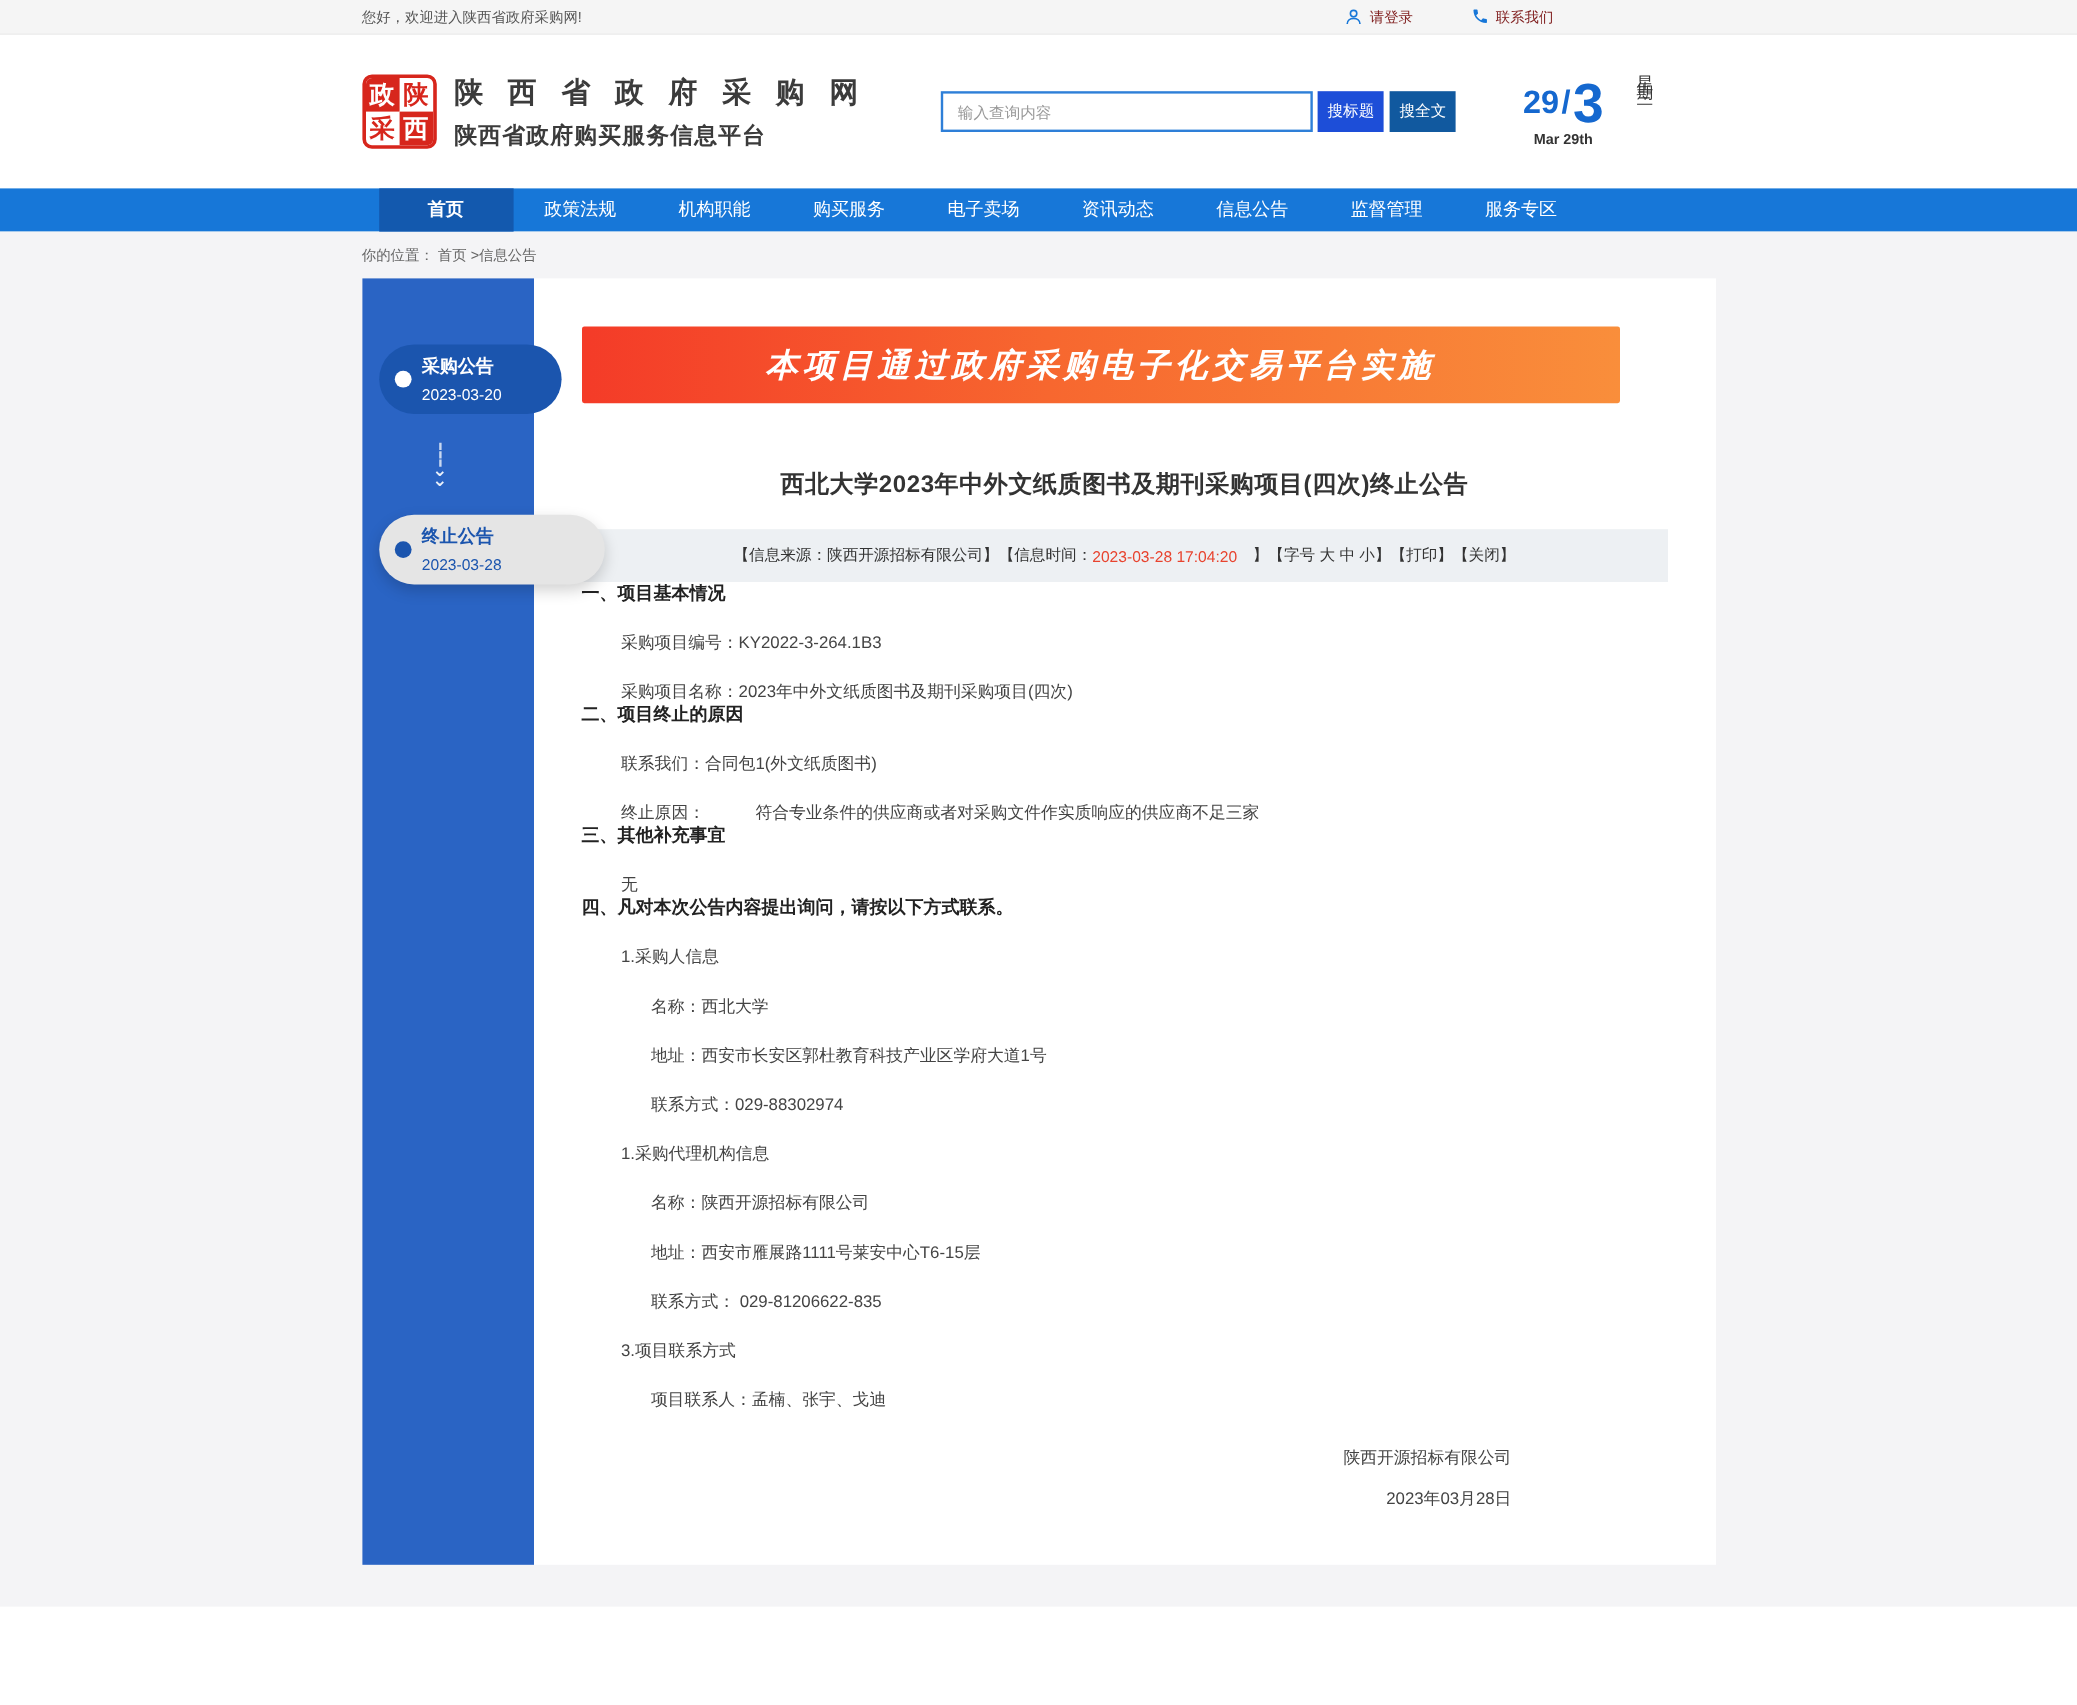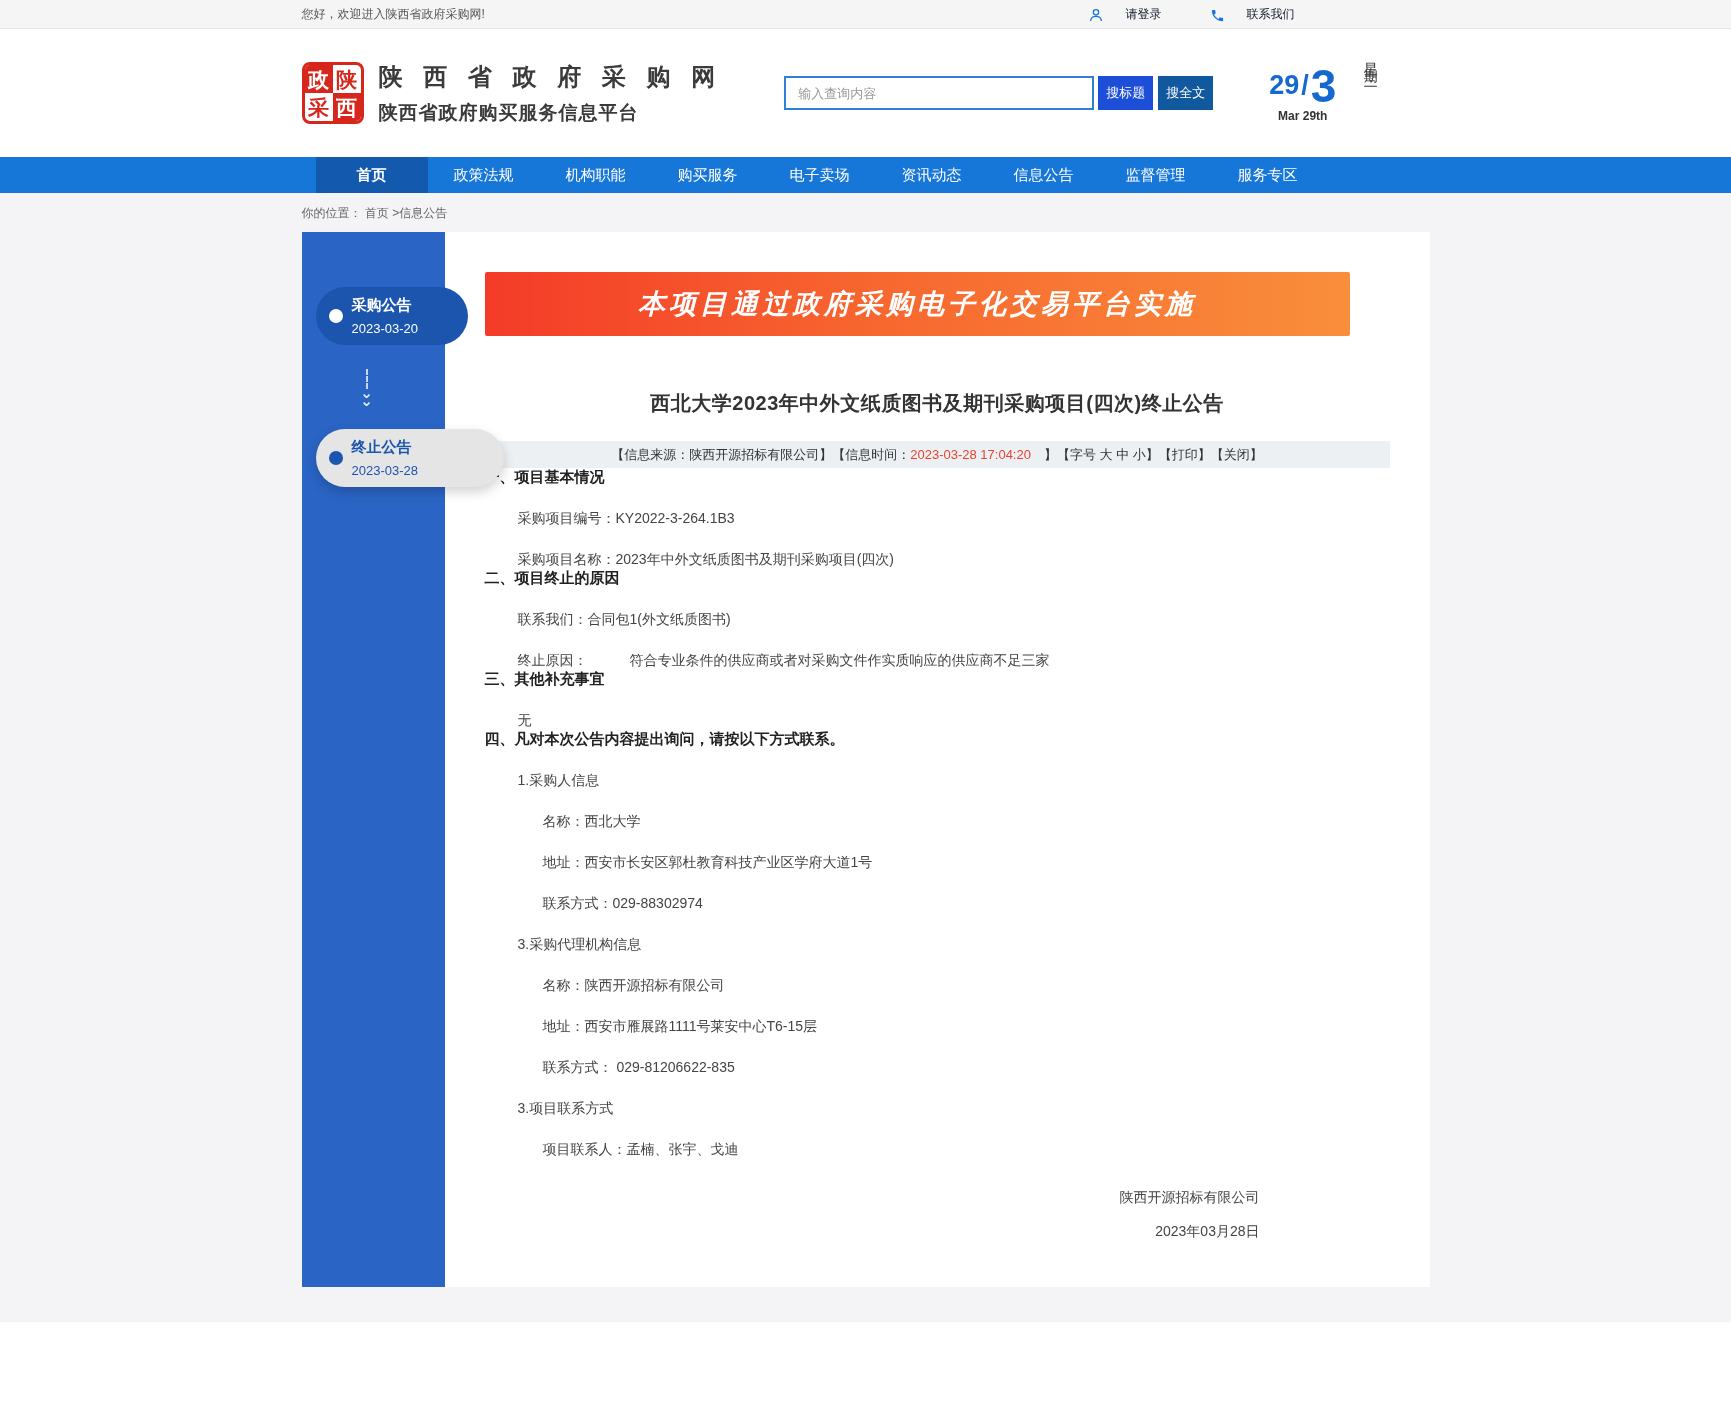--- a/index.html
+++ b/index.html
@@ -4,21 +4,21 @@
 <style>
   * { margin:0; padding:0; box-sizing:border-box; }
   html,body { background:#fff; }
   body { font-family:"Liberation Sans","DejaVu Sans",sans-serif; width:1731px; color:#333; }
   .container { width:1128px; margin:0 auto; }
 
   
   .topbar { height:29px; background:#f5f5f5; border-bottom:1px solid #e8e8e8; font-size:12px; color:#555; }
   .topbar .container { display:flex; justify-content:space-between; align-items:center; height:100%; }
   .topbar-right { display:flex; gap:48px; padding-right:135px; }
-  .topbar-link { display:flex; align-items:flex-end; gap:22px; color:#0f172a; cursor:pointer; }
+  .topbar-link { display:flex; align-items:flex-start; gap:6px; color:#7f1d1d; cursor:pointer; }
   .topbar-link svg { display:block; }
 
   
   .header { height:128px; background:#fff; }
   .header .container { display:flex; align-items:center; height:100%; }
   .logo-seal { width:62px; height:62px; border:3px solid #d7261c; border-radius:8px; overflow:hidden;
                display:grid; grid-template-columns:1fr 1fr; grid-template-rows:1fr 1fr; background:#fff; flex:0 0 auto; }
   .logo-cell { display:flex; align-items:center; justify-content:center; font-size:21px; font-weight:700; color:#d7261c; line-height:1; }
   .logo-cell.red { background:#d7261c; color:#fff; }
   .site-titles { margin-left:15px; }
@@ -64,21 +64,21 @@
   .tl-arrow { margin:24px 0 24px 58px; width:14px; display:flex; flex-direction:column; align-items:center; color:rgba(255,255,255,.9); }
   .tl-dash { border-left:2px dashed rgba(255,255,255,.75); height:20px; display:block; }
   .tl-chev { font-size:15px; line-height:8px; font-weight:700; }
 
   
   .card { flex:1; background:#fff; padding:0 40px 46px; }
   .banner { height:64px; margin:40px 40px 0 0; background:linear-gradient(90deg,#f43b28 0%,#f7672f 45%,#f98e3b 100%);
             display:flex; align-items:center; justify-content:center; color:#fff; font-size:27px; font-weight:700;
             font-style:italic; letter-spacing:4px; border-radius:2px; }
   .article-title { text-align:center; font-size:20px; font-weight:700; color:#333; margin-top:54px; letter-spacing:0.5px; }
-  .meta-bar { margin-top:24px; background:#edf0f3; height:27px; display:flex; align-items:center; justify-content:center;
+  .meta-bar { margin-top:24px; background:#edf0f3; height:44px; display:flex; align-items:center; justify-content:center;
               font-size:13px; color:#333; white-space:nowrap; }
   .meta-bar span { cursor:default; }
   .meta-action { cursor:pointer; }
   .meta-time { color:#e8432e; }
   .line-h { font-size:15px; font-weight:700; color:#222; }
   .line-l1 { font-size:14px; color:#444; margin-top:23px; padding-left:33px; }
   .line-l2 { font-size:14px; color:#444; margin-top:23px; padding-left:58px; }
   .signature { text-align:right; padding-right:130px; margin-top:30px; font-size:14px; color:#444; }
   .sig-date { margin-top:16px; }
 </style>
@@ -200,21 +200,21 @@
         <div class="line-h">二、项目终止的原因</div>
         <div class="line-l1">联系我们：合同包1(外文纸质图书)</div>
         <div class="line-l1">终止原因：　　　符合专业条件的供应商或者对采购文件作实质响应的供应商不足三家</div>
         <div class="line-h">三、其他补充事宜</div>
         <div class="line-l1">无</div>
         <div class="line-h">四、凡对本次公告内容提出询问，请按以下方式联系。</div>
         <div class="line-l1">1.采购人信息</div>
         <div class="line-l2">名称：西北大学</div>
         <div class="line-l2">地址：西安市长安区郭杜教育科技产业区学府大道1号</div>
         <div class="line-l2">联系方式：029-88302974</div>
-        <div class="line-l1">3.采购代理机构信息</div>
+        <div class="line-l1">1.采购代理机构信息</div>
         <div class="line-l2">名称：陕西开源招标有限公司</div>
         <div class="line-l2">地址：西安市雁展路1111号莱安中心T6-15层</div>
         <div class="line-l2">联系方式： 029-81206622-835</div>
         <div class="line-l1">3.项目联系方式</div>
         <div class="line-l2">项目联系人：孟楠、张宇、戈迪</div>
       </div>
 
       <div class="signature">
         <div>陕西开源招标有限公司</div>
         <div class="sig-date">2023年03月28日</div>

